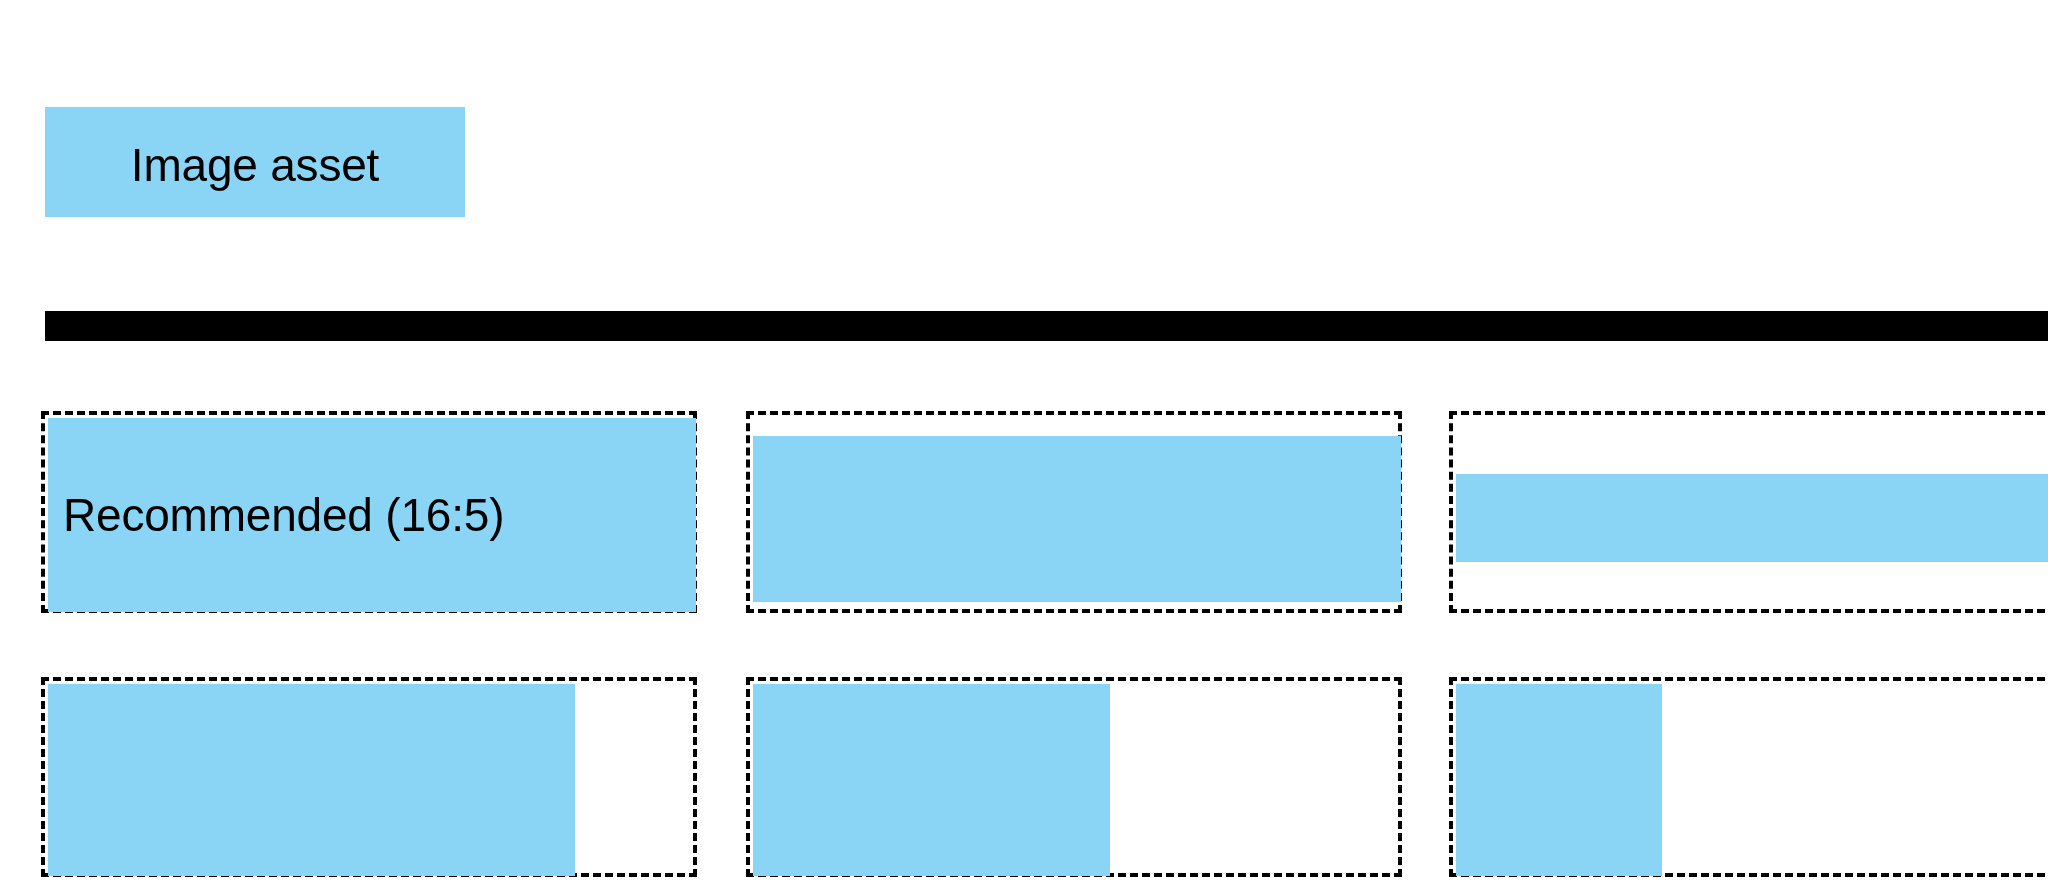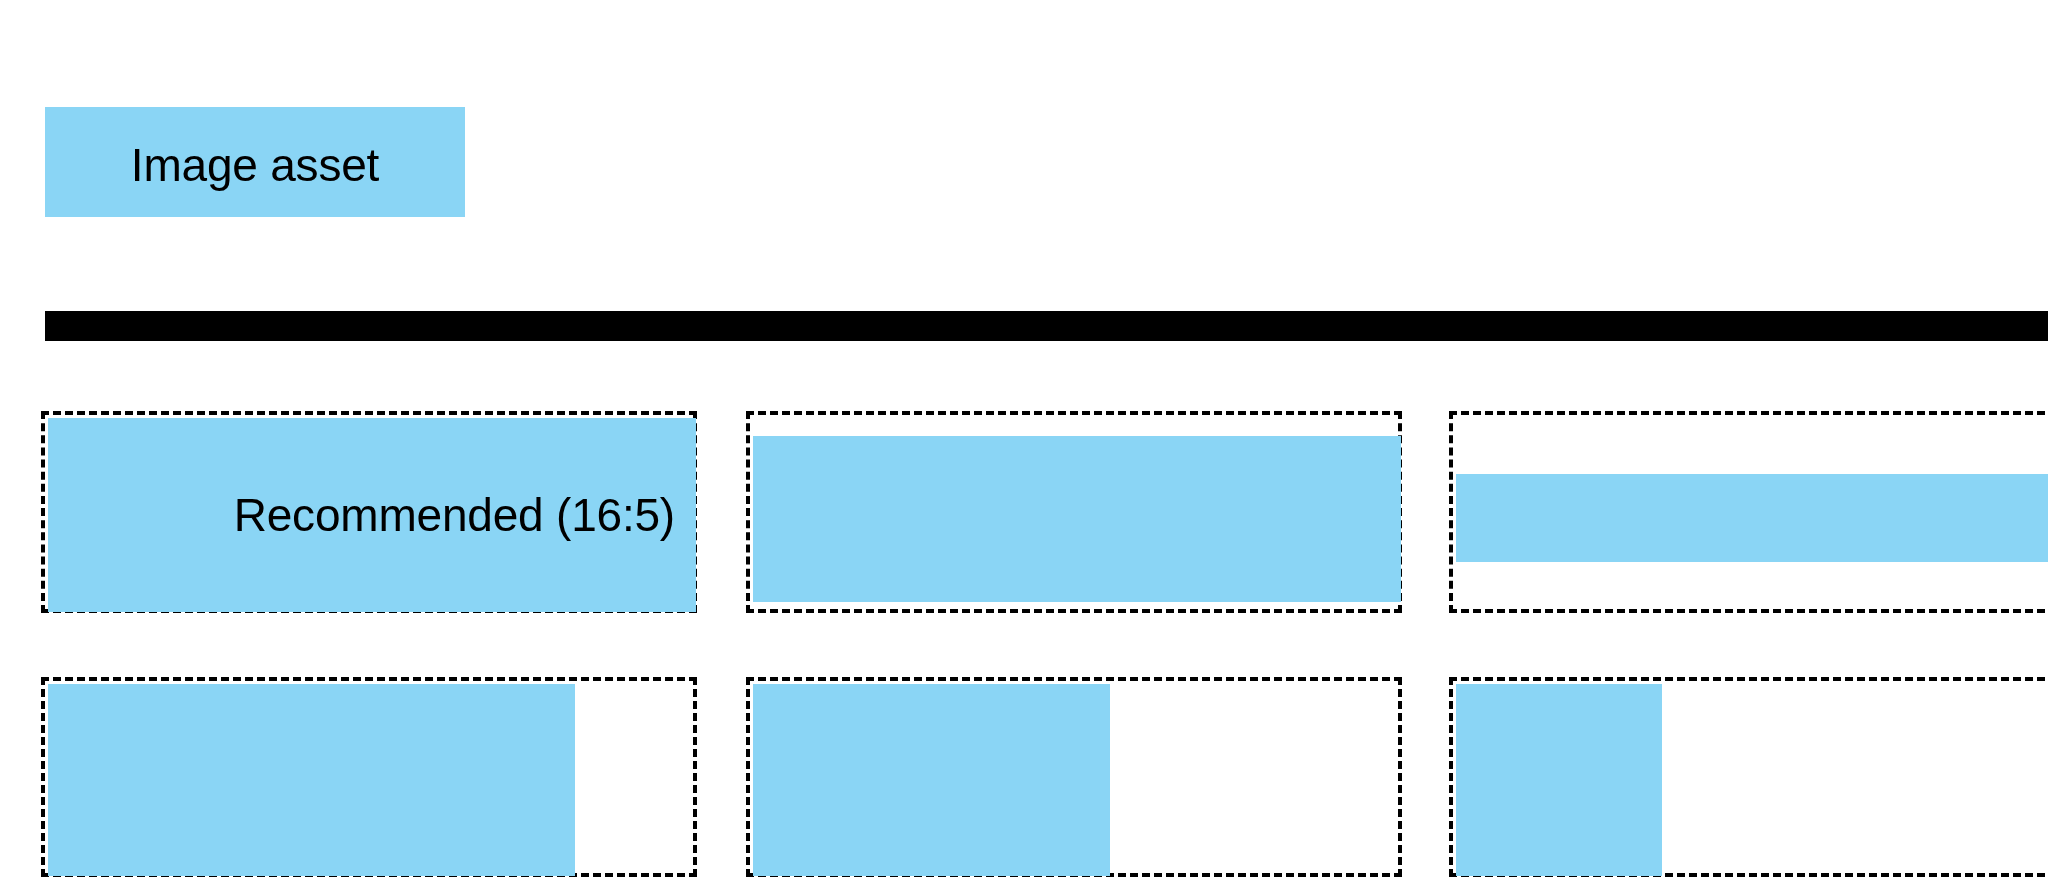--- a/index.html
+++ b/index.html
@@ -116,21 +116,21 @@
   .ratio-cell .inner-fill {
     position: absolute;
   }
 
   .ratio-cell .cell-label {
     position: absolute;
     left: 0;
     right: 0;
     top: 50%;
     transform: translateY(-50%);
-    text-align: right;
+    text-align: left;
     pointer-events: none;
   }
 
   
   #fill-16x5      { left: 0;   top: 0;   width: 100%; height: 100%; }
   #fill-16x4      { left: 0;   top: 18px; width: 100%; height: 166px; }
   #fill-16x2      { left: 0;   top: 56px; width: 100%; height: 88px; }
   #fill-4x3       { left: 0;   top: 0;   width: 527px; height: 100%; }
   #fill-1x1       { left: 0;   top: 0;   width: 357px; height: 100%; }
   #fill-square-sm { left: 0;   top: 0;   width: 206px; height: 100%; }

